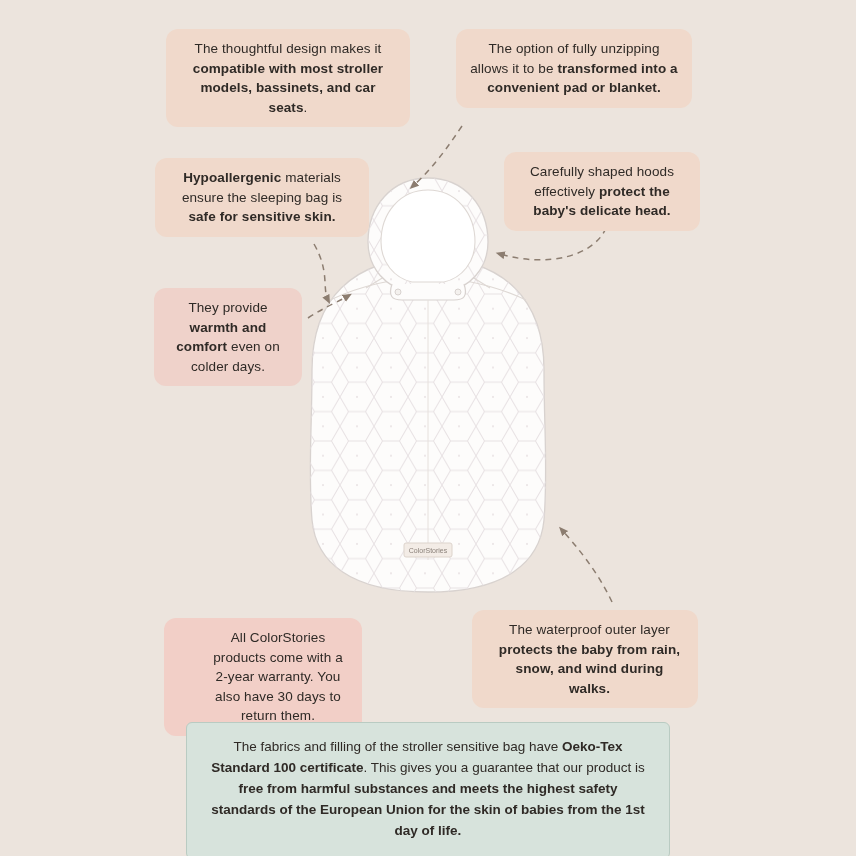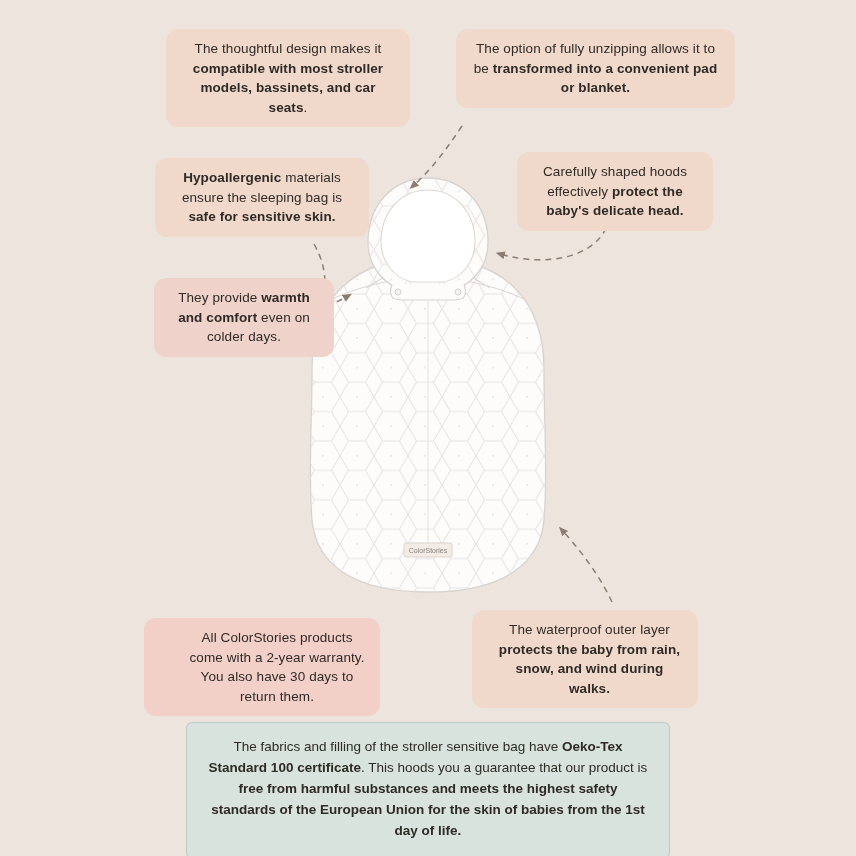--- a/index.html
+++ b/index.html
@@ -37,25 +37,25 @@
     color: #2f2a26;
     text-align: center;
     letter-spacing: .1px;
   }
   .bubble b { font-weight: bold; }
   .bubble.peach { background: #f0d9cb; }
   .bubble.pink  { background: #f2cfc7; }
   .bubble.blush { background: #efd2ca; }
 
   #bubble-stroller { left: 166px; top: 29px;  width: 244px; }
-  #bubble-unzip    { left: 456px; top: 29px;  width: 279px; }
+  #bubble-unzip    { left: 456px; top: 29px;  width: 236px; }
   #bubble-hypo     { left: 155px; top: 158px; width: 214px; }
-  #bubble-hood     { left: 504px; top: 152px; width: 196px; margin-left: 13px; }
-  #bubble-warmth   { left: 154px; top: 278px; width: 180px; }
-  #bubble-warranty { left: 144px; top: 618px; width: 236px; padding-left: 44px; }
+  #bubble-hood     { left: 504px; top: 152px; width: 196px; }
+  #bubble-warmth   { left: 154px; top: 288px; width: 148px; }
+  #bubble-warranty { left: 164px; top: 618px; width: 198px; padding-left: 44px; }
   #bubble-water    { left: 472px; top: 610px; width: 226px; padding-left: 23px; }
 
   
   #cert-panel {
     position: absolute;
     left: 186px;
     top: 722px;
     width: 484px;
     box-sizing: border-box;
     background: #d7e3dc;
@@ -197,16 +197,16 @@
 
   <div class="bubble pink" id="bubble-warranty">
     <span>All ColorStories products come with a 2-year warranty. You also have 30 days to return them.</span>
   </div>
 
   <div class="bubble peach" id="bubble-water">
     <span>The waterproof outer layer </span><b>protects the baby from rain, snow, and wind during walks.</b>
   </div>
 
   <div id="cert-panel">
-    <span>The fabrics and filling of the stroller sensitive bag have </span><b>Oeko-Tex Standard 100 certificate</b><span>. This hoods you a guarantee that our product is </span><b>free from harmful substances and meets the highest safety standards of the European Union for the skin of babies from the 1st day of life.</b>
+    <span>The fabrics and filling of the stroller sensitive bag have </span><b>Oeko-Tex Standard 100 certificate</b><span>. This gives you a guarantee that our product is </span><b>free from harmful substances and meets the highest safety standards of the European Union for the skin of babies from the 1st day of life.</b>
   </div>
 
 </div>
 
 </body></html>

